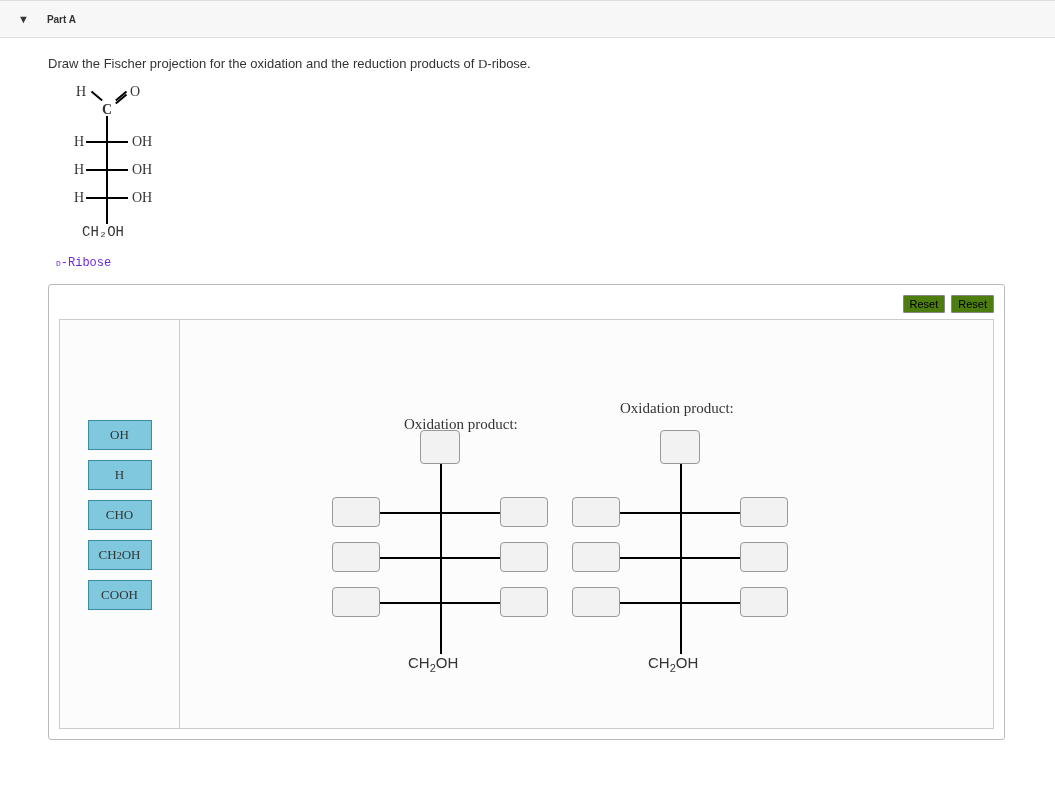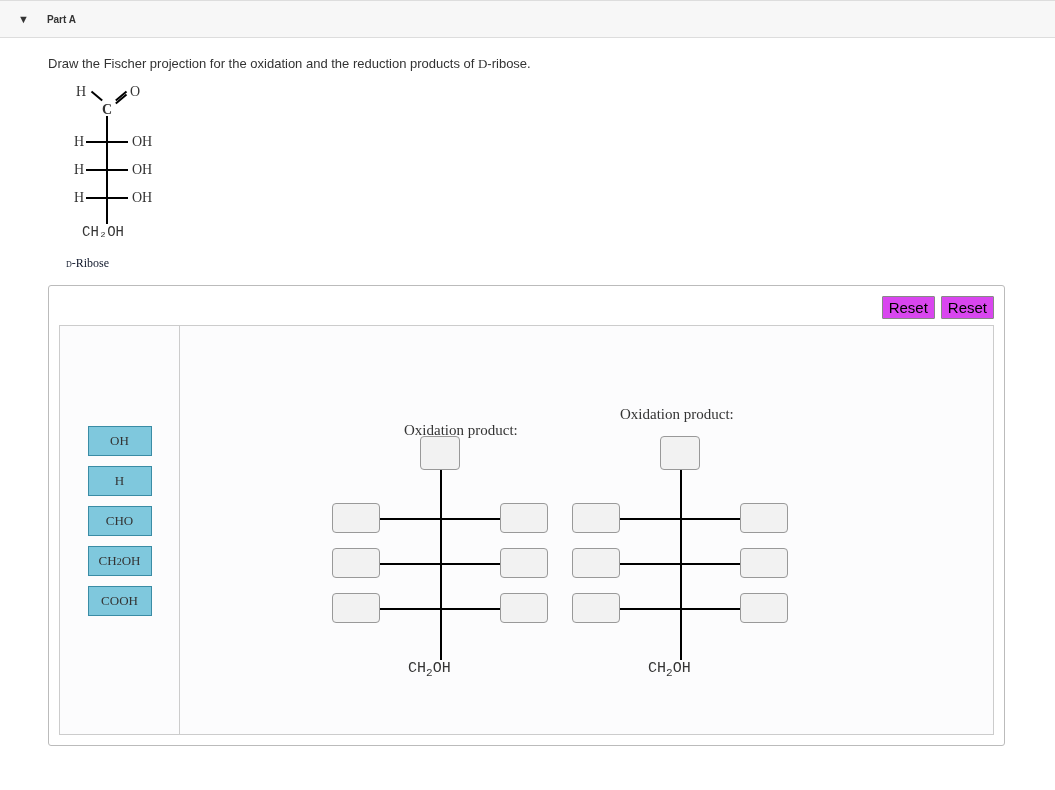--- a/index.html
+++ b/index.html
@@ -16,36 +16,36 @@
   .fischer .top-o { position: absolute; left: 72px; top: 0; font-family: Georgia, serif; font-size: 14px; }
   .fischer .top-c { position: absolute; left: 44px; top: 18px; font-family: Georgia, serif; font-size: 14px; font-weight: bold; }
   .fischer .slash1 { position: absolute; left: 32px; top: 11px; width: 14px; height: 1.5px; background: #000; transform: rotate(40deg); }
   .fischer .slash2a { position: absolute; left: 56px; top: 11px; width: 14px; height: 1.5px; background: #000; transform: rotate(-40deg); }
   .fischer .slash2b { position: absolute; left: 56px; top: 14px; width: 14px; height: 1.5px; background: #000; transform: rotate(-40deg); }
   .fischer .vline { position: absolute; left: 48px; top: 32px; width: 1.5px; height: 108px; background: #000; }
   .fischer .hline { position: absolute; left: 28px; width: 42px; height: 1.5px; background: #000; }
   .fischer .row-h { position: absolute; left: 16px; font-family: Georgia, serif; font-size: 14px; }
   .fischer .row-oh { position: absolute; left: 74px; font-family: Georgia, serif; font-size: 14px; }
   .fischer .bottom { position: absolute; left: 24px; top: 140px; font-family: Liberation Mono, monospace; font-size: 14px; }
-  .ribose-label { color: #0f172a; font-size: 12px; margin-left: 18px; margin-bottom: 14px; font-family: Liberation Serif, serif; }
+  .ribose-label { color: #6d28d9; font-size: 12px; margin-left: 8px; margin-bottom: 14px; font-family: Liberation Mono, monospace; }
   .instruction { font-weight: bold; font-size: 13px; margin-bottom: 12px; }
   .work-area { border: 1px solid #bbb; border-radius: 3px; background: #fff; padding: 10px; margin-right: 20px; }
   .wa-header { display: flex; justify-content: flex-end; gap: 6px; margin-bottom: 6px; }
-  .small-btn { border: 1px solid #888; background: #d946ef; padding: 2px 6px; font-size: 15px; cursor: pointer; border-radius: 1px; }
+  .small-btn { border: 1px solid #888; background: #4d7c0f; padding: 2px 6px; font-size: 11px; cursor: pointer; border-radius: 1px; }
   .drag-body { display: flex; background: #fcfcfd; border: 1px solid #ccc; min-height: 410px; }
   .label-bin { width: 120px; border-right: 1px solid #ccc; padding: 18px 10px; padding-top: 100px; display: flex; flex-direction: column; gap: 10px; align-items: center; }
   .drag-label { display: flex; align-items: center; justify-content: center; width: 64px; height: 30px; background: #7fc8dd; border: 1px solid #3a8ca5; font-family: Georgia, serif; font-size: 13px; cursor: move; }
   .drag-label sub { font-size: 10px; }
   .canvas { flex: 1; position: relative; padding-top: 36px; }
   .product-title { position: absolute; font-family: Georgia, serif; font-size: 15px; }
   .drop-box { position: absolute; width: 48px; height: 30px; background: #f2f2f2; border: 1px solid #999; border-radius: 4px; }
   .drop-box-top { width: 40px; height: 34px; }
   .chem-line-v { position: absolute; width: 1.5px; background: #000; }
   .chem-line-h { position: absolute; height: 1.5px; background: #000; }
-  .bottom-text { position: absolute; font-family: Liberation Mono, monospace; font-size: 15px; text-align: right; }
+  .bottom-text { position: absolute; font-family: Liberation Sans, sans-serif; font-size: 15px; text-align: right; }
   .bottom-text sub { font-size: 11px; }
 </style>
 </head>
 <body>
 
 <div class="container">
   <div class="part-header">
     <span class="tri">▼</span>
     <span class="title">Part A</span>
   </div>

